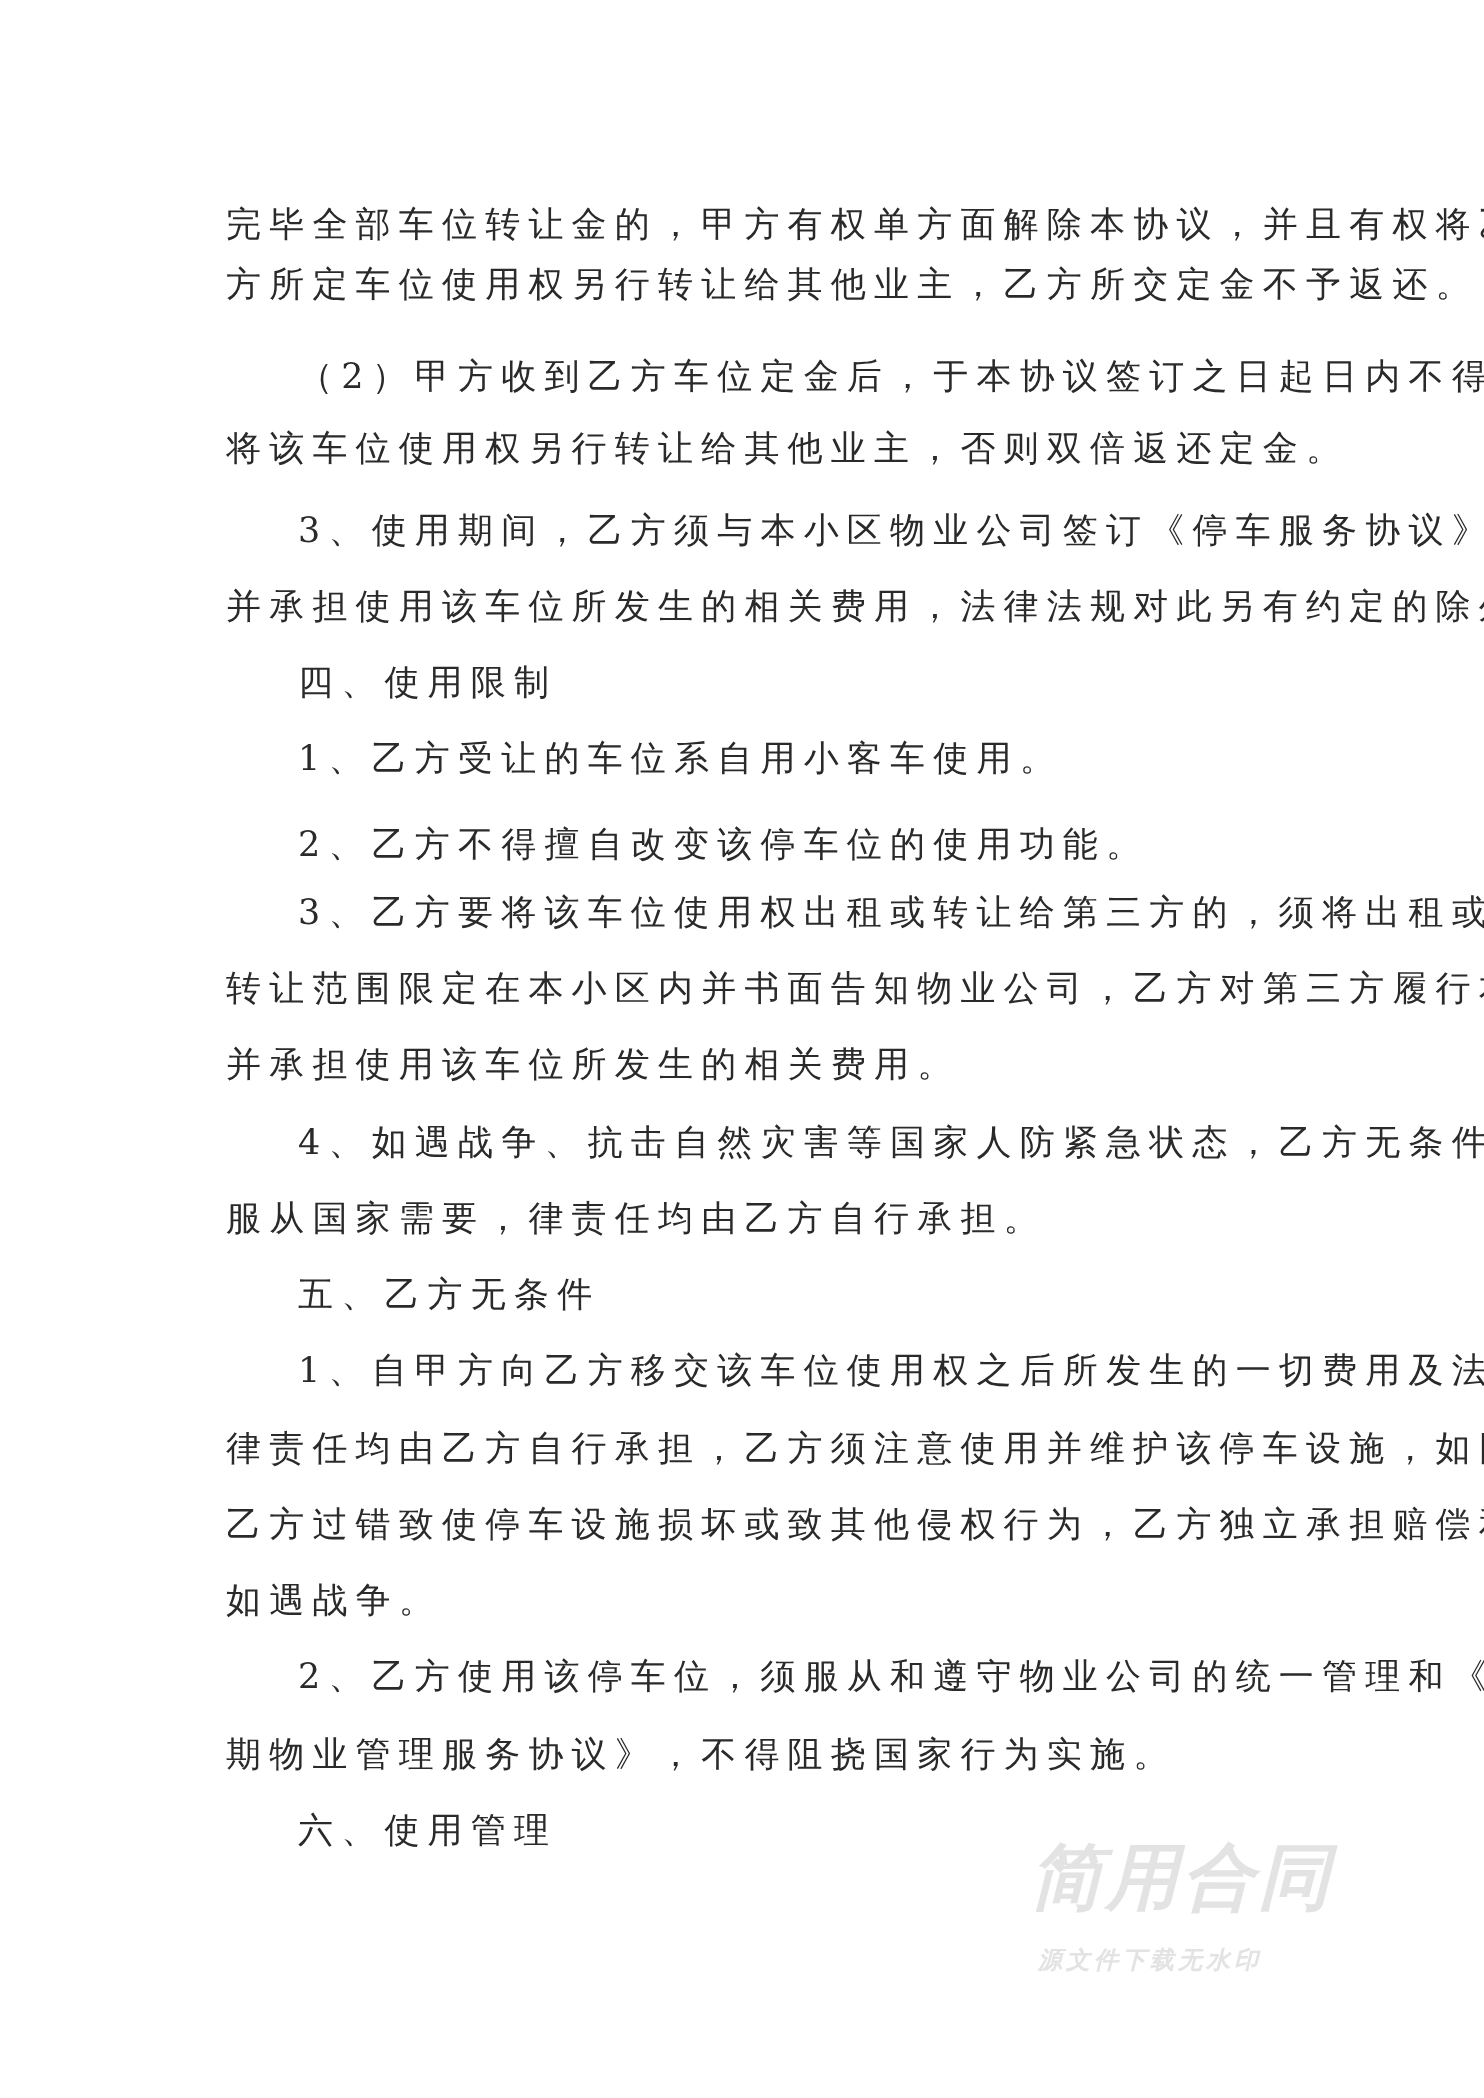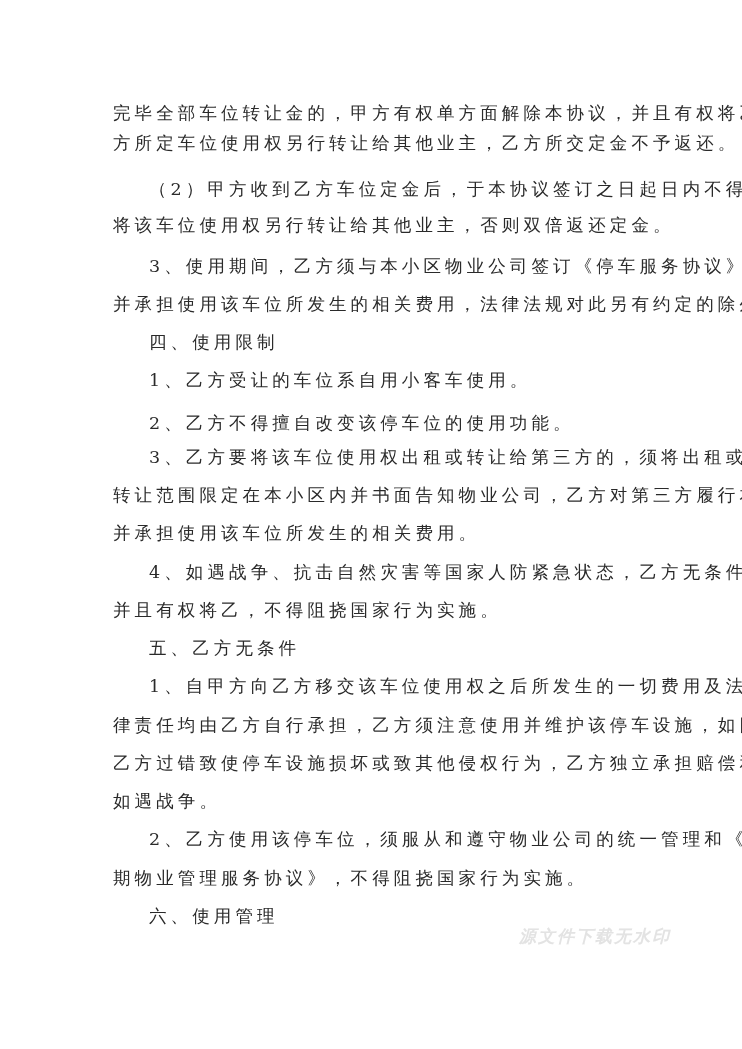--- a/index.html
+++ b/index.html
@@ -42,21 +42,21 @@
       font-weight: bold;
       user-select: none;
     }
     .wm-title {
       font-size: 36px;
       line-height: 44px;
       letter-spacing: 2px;
       white-space: nowrap;
     }
     .wm-sub {
-      font-size: 17px;
+      font-size: 12px;
       line-height: 24px;
       margin-top: 6px;
       letter-spacing: 2px;
       white-space: nowrap;
       padding-left: 4px;
     }
   </style>
 </head>
 <body>
 
@@ -67,26 +67,27 @@
   <div class="line" style="top:112px">将该车位使用权另行转让给其他业主，否则双倍返还定金。</div>
   <div class="line indent" style="top:153px">3、使用期间，乙方须与本小区物业公司签订《停车服务协议》</div>
   <div class="line" style="top:191px">并承担使用该车位所发生的相关费用，法律法规对此另有约定的除外。</div>
   <div class="line indent" style="top:229px">四、使用限制</div>
   <div class="line indent" style="top:267px">1、乙方受让的车位系自用小客车使用。</div>
   <div class="line indent" style="top:310px">2、乙方不得擅自改变该停车位的使用功能。</div>
   <div class="line indent" style="top:344px">3、乙方要将该车位使用权出租或转让给第三方的，须将出租或</div>
   <div class="line" style="top:382px">转让范围限定在本小区内并书面告知物业公司，乙方对第三方履行本</div>
   <div class="line" style="top:420px">并承担使用该车位所发生的相关费用。</div>
   <div class="line indent" style="top:459px">4、如遇战争、抗击自然灾害等国家人防紧急状态，乙方无条件</div>
-  <div class="line" style="top:497px">并且有权将乙，不得阻挠国家行为实施。</div>
+  <div class="line" style="top:497px">服从国家需要，律责任均由乙方自行承担。</div>
   <div class="line indent" style="top:535px">五、乙方无条件</div>
   <div class="line indent" style="top:573px">1、自甲方向乙方移交该车位使用权之后所发生的一切费用及法</div>
   <div class="line" style="top:612px">律责任均由乙方自行承担，乙方须注意使用并维护该停车设施，如因</div>
   <div class="line" style="top:650px">乙方过错致使停车设施损坏或致其他侵权行为，乙方独立承担赔偿和</div>
   <div class="line" style="top:688px">如遇战争。</div>
   <div class="line indent" style="top:726px">2、乙方使用该停车位，须服从和遵守物业公司的统一管理和《前</div>
   <div class="line" style="top:765px">期物业管理服务协议》，不得阻挠国家行为实施。</div>
   <div class="line indent" style="top:803px">六、使用管理</div>
 </div>
 
 <div class="watermark">
+  <div class="wm-title">简用合同</div>
   <div class="wm-sub">源文件下载无水印</div>
 </div>
 
 </body></html>

